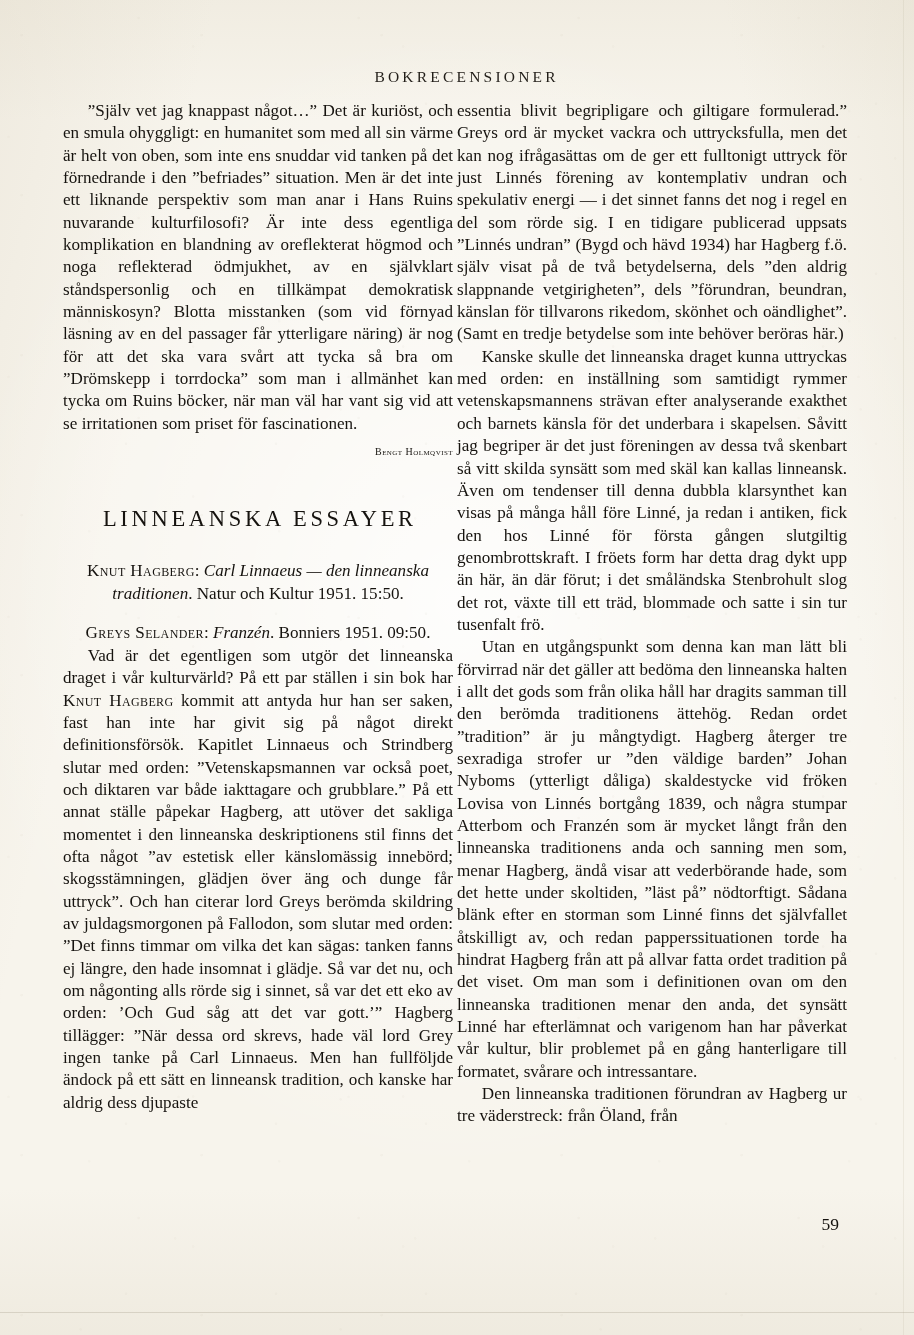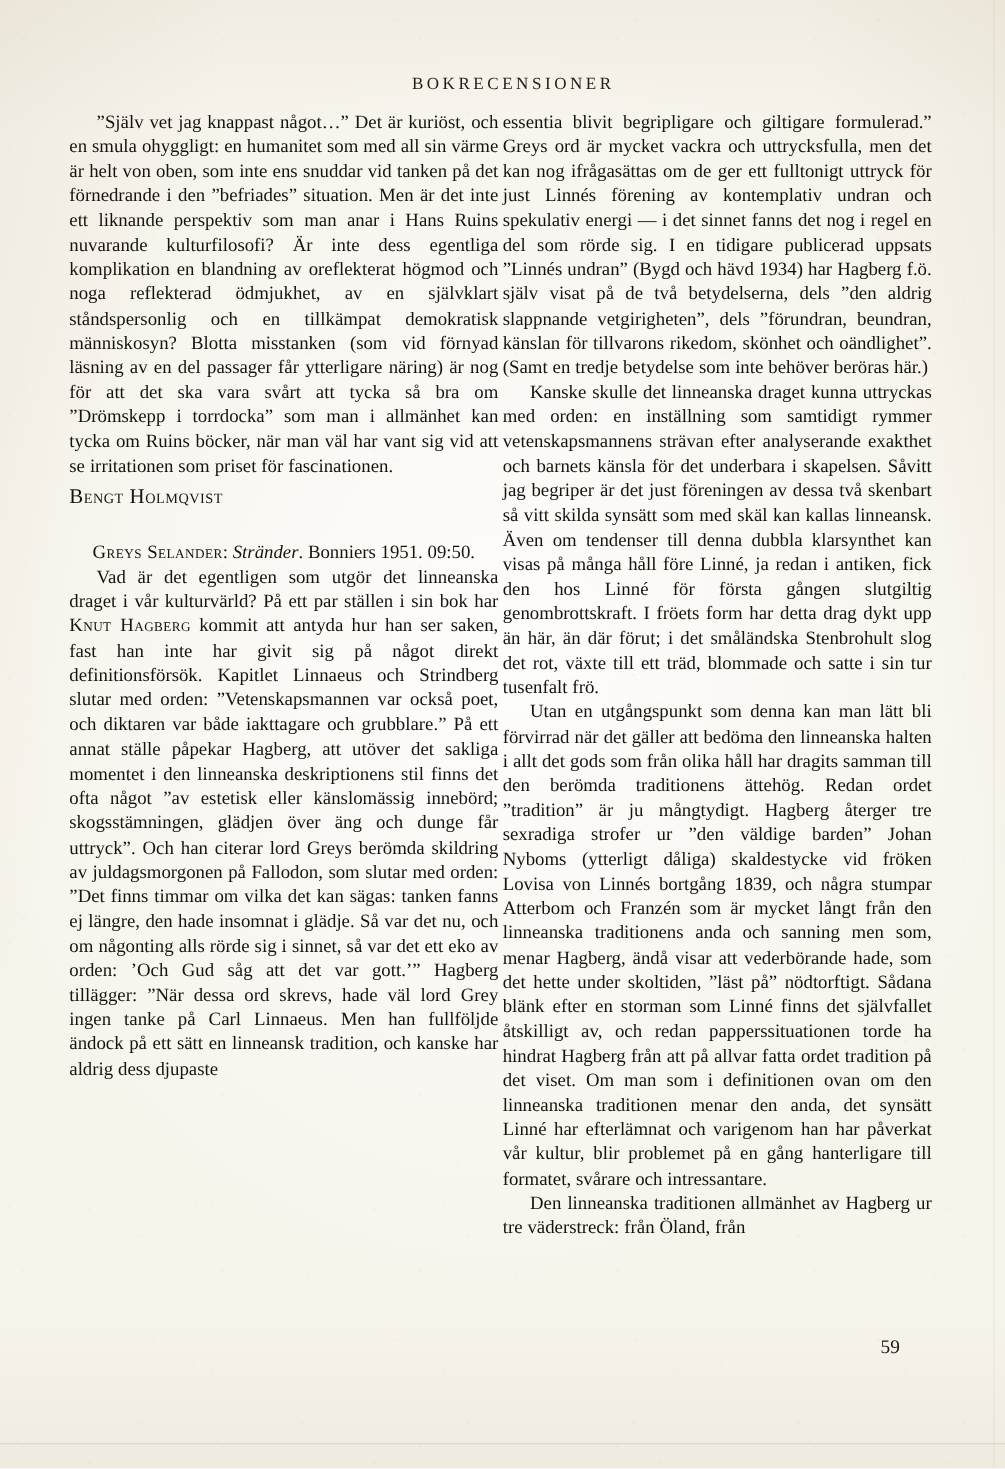--- a/index.html
+++ b/index.html
@@ -98,23 +98,23 @@
     text-align-last: left;
     text-indent: 1.45em;
     hyphens: none;
     word-spacing: 0.012em;
     color: #16130f;
   }
   p.body.noindent { text-indent: 0; }
 
   .byline {
     margin: 6px 0 0 0;
-    font-size: 19px;
+    font-size: 10px;
     line-height: 22px;
-    text-align: left;
+    text-align: right;
     font-variant: small-caps;
     letter-spacing: 0.45px;
     color: #16130f;
   }
 
   .article-title {
     margin: 43px 0 0 0;
     text-align: center;
     font-size: 22.5px;
     line-height: 26px;
@@ -135,21 +135,21 @@
   .biblio .sc {
     font-variant: small-caps;
     letter-spacing: 0.4px;
   }
   .biblio .it { font-style: italic; }
 
   .after-biblio { margin-top: 25px; }
 
   .folio {
     position: absolute;
-    right: 96px;
+    right: 75px;
     bottom: 100px;
     font-size: 17.5px;
     color: #16130f;
   }
 </style>
 </head>
 <body>
 
 <div class="page">
 
@@ -160,39 +160,43 @@
   <div class="running-head">BOKRECENSIONER</div>
 
   <div class="columns">
 
     <div class="col">
 
       <p class="body">”Själv vet jag knappast något…” Det är kuriöst, och en smula ohyggligt: en humanitet som med all sin värme är helt von oben, som inte ens snuddar vid tanken på det förnedrande i den ”befriades” situation. Men är det inte ett liknande perspektiv som man anar i Hans Ruins nuvarande kulturfilosofi? Är inte dess egentliga komplikation en blandning av oreflekterat högmod och noga reflekterad ödmjukhet, av en självklart ståndspersonlig och en tillkämpat demokratisk människosyn? Blotta misstanken (som vid förnyad läsning av en del passager får ytterligare näring) är nog för att det ska vara svårt att tycka så bra om ”Drömskepp i torrdocka” som man i allmänhet kan tycka om Ruins böcker, när man väl har vant sig vid att se irritationen som priset för fascinationen.</p>
 
       <p class="byline">Bengt Holmqvist</p>
 
-
+      <h2 class="article-title">LINNEANSKA ESSAYER</h2>
 
       <p class="biblio">
-        <span class="sc">Greys Selander</span><span>: </span><span class="it">Stränder</span><span>. Bonniers 1951. 09:50.</span>
+        <span class="sc">Knut Hagberg</span><span>: </span><span class="it">Carl Linnaeus — den linneanska traditionen</span><span>. Natur och Kultur 1951. 15:50.</span>
       </p>
 
+      <p class="biblio">
+        <span class="sc">Greys Selander</span><span>: </span><span class="it">Franzén</span><span>. Bonniers 1951. 09:50.</span>
+      </p>
+
       <p class="body after-biblio">Vad är det egentligen som utgör det linneanska draget i vår kulturvärld? På ett par ställen i sin bok har <span style="font-variant: small-caps; letter-spacing: 0.35px;">Knut Hagberg</span> kommit att antyda hur han ser saken, fast han inte har givit sig på något direkt definitionsförsök. Kapitlet Linnaeus och Strindberg slutar med orden: ”Vetenskapsmannen var också poet, och diktaren var både iakttagare och grubblare.” På ett annat ställe påpekar Hagberg, att utöver det sakliga momentet i den linneanska deskriptionens stil finns det ofta något ”av estetisk eller känslomässig innebörd; skogsstämningen, glädjen över äng och dunge får uttryck”. Och han citerar lord Greys berömda skildring av juldagsmorgonen på Fallodon, som slutar med orden: ”Det finns timmar om vilka det kan sägas: tanken fanns ej längre, den hade insomnat i glädje. Så var det nu, och om någonting alls rörde sig i sinnet, så var det ett eko av orden: ’Och Gud såg att det var gott.’” Hagberg tillägger: ”När dessa ord skrevs, hade väl lord Grey ingen tanke på Carl Linnaeus. Men han fullföljde ändock på ett sätt en linneansk tradition, och kanske har aldrig dess djupaste</p>
 
     </div>
 
     <div class="col">
 
       <p class="body noindent">essentia blivit begripligare och giltigare formulerad.” Greys ord är mycket vackra och uttrycksfulla, men det kan nog ifrågasättas om de ger ett fulltonigt uttryck för just Linnés förening av kontemplativ undran och spekulativ energi — i det sinnet fanns det nog i regel en del som rörde sig. I en tidigare publicerad uppsats ”Linnés undran” (Bygd och hävd 1934) har Hagberg f.ö. själv visat på de två betydelserna, dels ”den aldrig slappnande vetgirigheten”, dels ”förundran, beundran, känslan för tillvarons rikedom, skönhet och oändlighet”. (Samt en tredje betydelse som inte behöver beröras här.)</p>
 
       <p class="body">Kanske skulle det linneanska draget kunna uttryckas med orden: en inställning som samtidigt rymmer vetenskapsmannens strävan efter analyserande exakthet och barnets känsla för det underbara i skapelsen. Såvitt jag begriper är det just föreningen av dessa två skenbart så vitt skilda synsätt som med skäl kan kallas linneansk. Även om tendenser till denna dubbla klarsynthet kan visas på många håll före Linné, ja redan i antiken, fick den hos Linné för första gången slutgiltig genombrottskraft. I fröets form har detta drag dykt upp än här, än där förut; i det småländska Stenbrohult slog det rot, växte till ett träd, blommade och satte i sin tur tusenfalt frö.</p>
 
       <p class="body">Utan en utgångspunkt som denna kan man lätt bli förvirrad när det gäller att bedöma den linneanska halten i allt det gods som från olika håll har dragits samman till den berömda traditionens ättehög. Redan ordet ”tradition” är ju mångtydigt. Hagberg återger tre sexradiga strofer ur ”den väldige barden” Johan Nyboms (ytterligt dåliga) skaldestycke vid fröken Lovisa von Linnés bortgång 1839, och några stumpar Atterbom och Franzén som är mycket långt från den linneanska traditionens anda och sanning men som, menar Hagberg, ändå visar att vederbörande hade, som det hette under skoltiden, ”läst på” nödtorftigt. Sådana blänk efter en storman som Linné finns det självfallet åtskilligt av, och redan papperssituationen torde ha hindrat Hagberg från att på allvar fatta ordet tradition på det viset. Om man som i definitionen ovan om den linneanska traditionen menar den anda, det synsätt Linné har efterlämnat och varigenom han har påverkat vår kultur, blir problemet på en gång hanterligare till formatet, svårare och intressantare.</p>
 
-      <p class="body">Den linneanska traditionen allmänhet av Hagberg ur tre väderstreck: från Öland, från</p>
+      <p class="body">Den linneanska traditionen förundran av Hagberg ur tre väderstreck: från Öland, från</p>
 
     </div>
 
   </div>
 
   <div class="folio">59</div>
 
 </div>
 
 </body></html>

